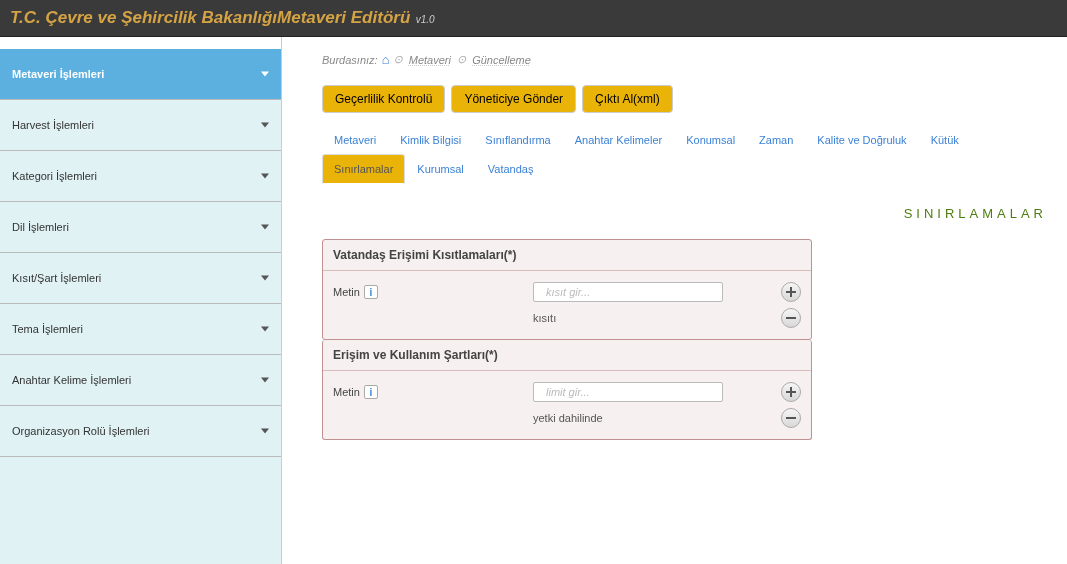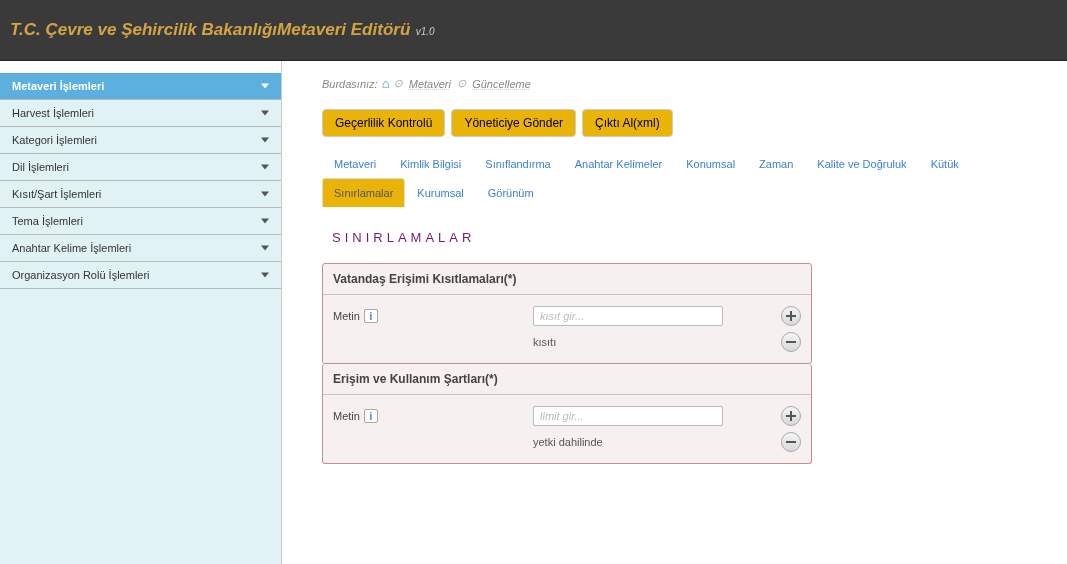--- a/index.html
+++ b/index.html
@@ -1,20 +1,20 @@
 <!DOCTYPE html>
 <html><head>
 <meta charset="utf-8">
 <style>
   * { box-sizing: border-box; margin: 0; padding: 0; }
   body { font-family: Arial, sans-serif; font-size: 12px; color: #333; background: #fff; width: 1067px; }
   
   .header {
     background: #3a3a3a;
-    padding: 20px 10px;
+    padding: 8px 10px;
     border-bottom: 1px solid #222;
   }
   .header-title {
     font-size: 17px;
     font-weight: bold;
     font-style: italic;
     color: #d4a344;
   }
   .header-version {
     font-size: 10px;
@@ -30,21 +30,21 @@
     width: 282px;
     background: #e0f2f4;
     min-height: 528px;
     border-right: 1px solid #ccc;
   }
   .sidebar-spacer {
     height: 12px;
     background: #fff;
   }
   .sidebar-item {
-    padding: 7px 12px;
+    padding: 19px 12px;
     border-bottom: 1px solid #bbb;
     font-size: 11px;
     color: #333;
     position: relative;
     cursor: pointer;
   }
   .sidebar-item.active {
     background: #5bb0e0;
     color: #fff;
     font-weight: bold;
@@ -116,24 +116,25 @@
     color: #555;
     border: 1px solid #ddd;
     border-bottom: 1px solid #fff;
     border-radius: 3px 3px 0 0;
     background: #eab308;
   }
   
   .section-title {
     font-size: 13px;
     letter-spacing: 4px;
-    color: #701a75;
+    color: #4d7c0f;
     margin-bottom: 18px;
     text-transform: uppercase;
     margin-left: 10px;
+    text-align: right;
   }
   
   .form-panels { width: 490px; }
   
   .panel {
     border: 1px solid #c09090;
     border-radius: 3px;
     background: #f7f0f0;
     margin-bottom: 0;
   }
@@ -168,21 +169,21 @@
     height: 14px;
     border: 1px solid #aaa;
     border-radius: 2px;
     color: #3b82d6;
     font-weight: bold;
     font-size: 10px;
     background: #fff;
   }
   .form-input {
     width: 190px;
-    padding: 3px 6px;
+    padding: 3px 12px;
     border: 1px solid #bbb;
     border-radius: 2px;
     font-size: 11px;
     color: #999;
     background: #fff;
   }
   .form-input::placeholder { color: #bbb; font-style: italic; }
   .value-text {
     width: 190px;
     font-size: 11px;
@@ -262,21 +263,21 @@
       <div class="tab">Metaveri</div>
       <div class="tab">Kimlik Bilgisi</div>
       <div class="tab">Sınıflandırma</div>
       <div class="tab">Anahtar Kelimeler</div>
       <div class="tab">Konumsal</div>
       <div class="tab">Zaman</div>
       <div class="tab">Kalite ve Doğruluk</div>
       <div class="tab">Kütük</div>
       <div class="tab active">Sınırlamalar</div>
       <div class="tab">Kurumsal</div>
-      <div class="tab">Görünüm</div>
+      <div class="tab">Vatandaş</div>
     </div>
 
     <div class="section-title">SINIRLAMALAR</div>
 
     <div class="form-panels">
 
       <div class="panel">
         <div class="panel-header">Vatandaş Erişimi Kısıtlamaları(*)</div>
         <div class="panel-body">
           <div class="form-row">

